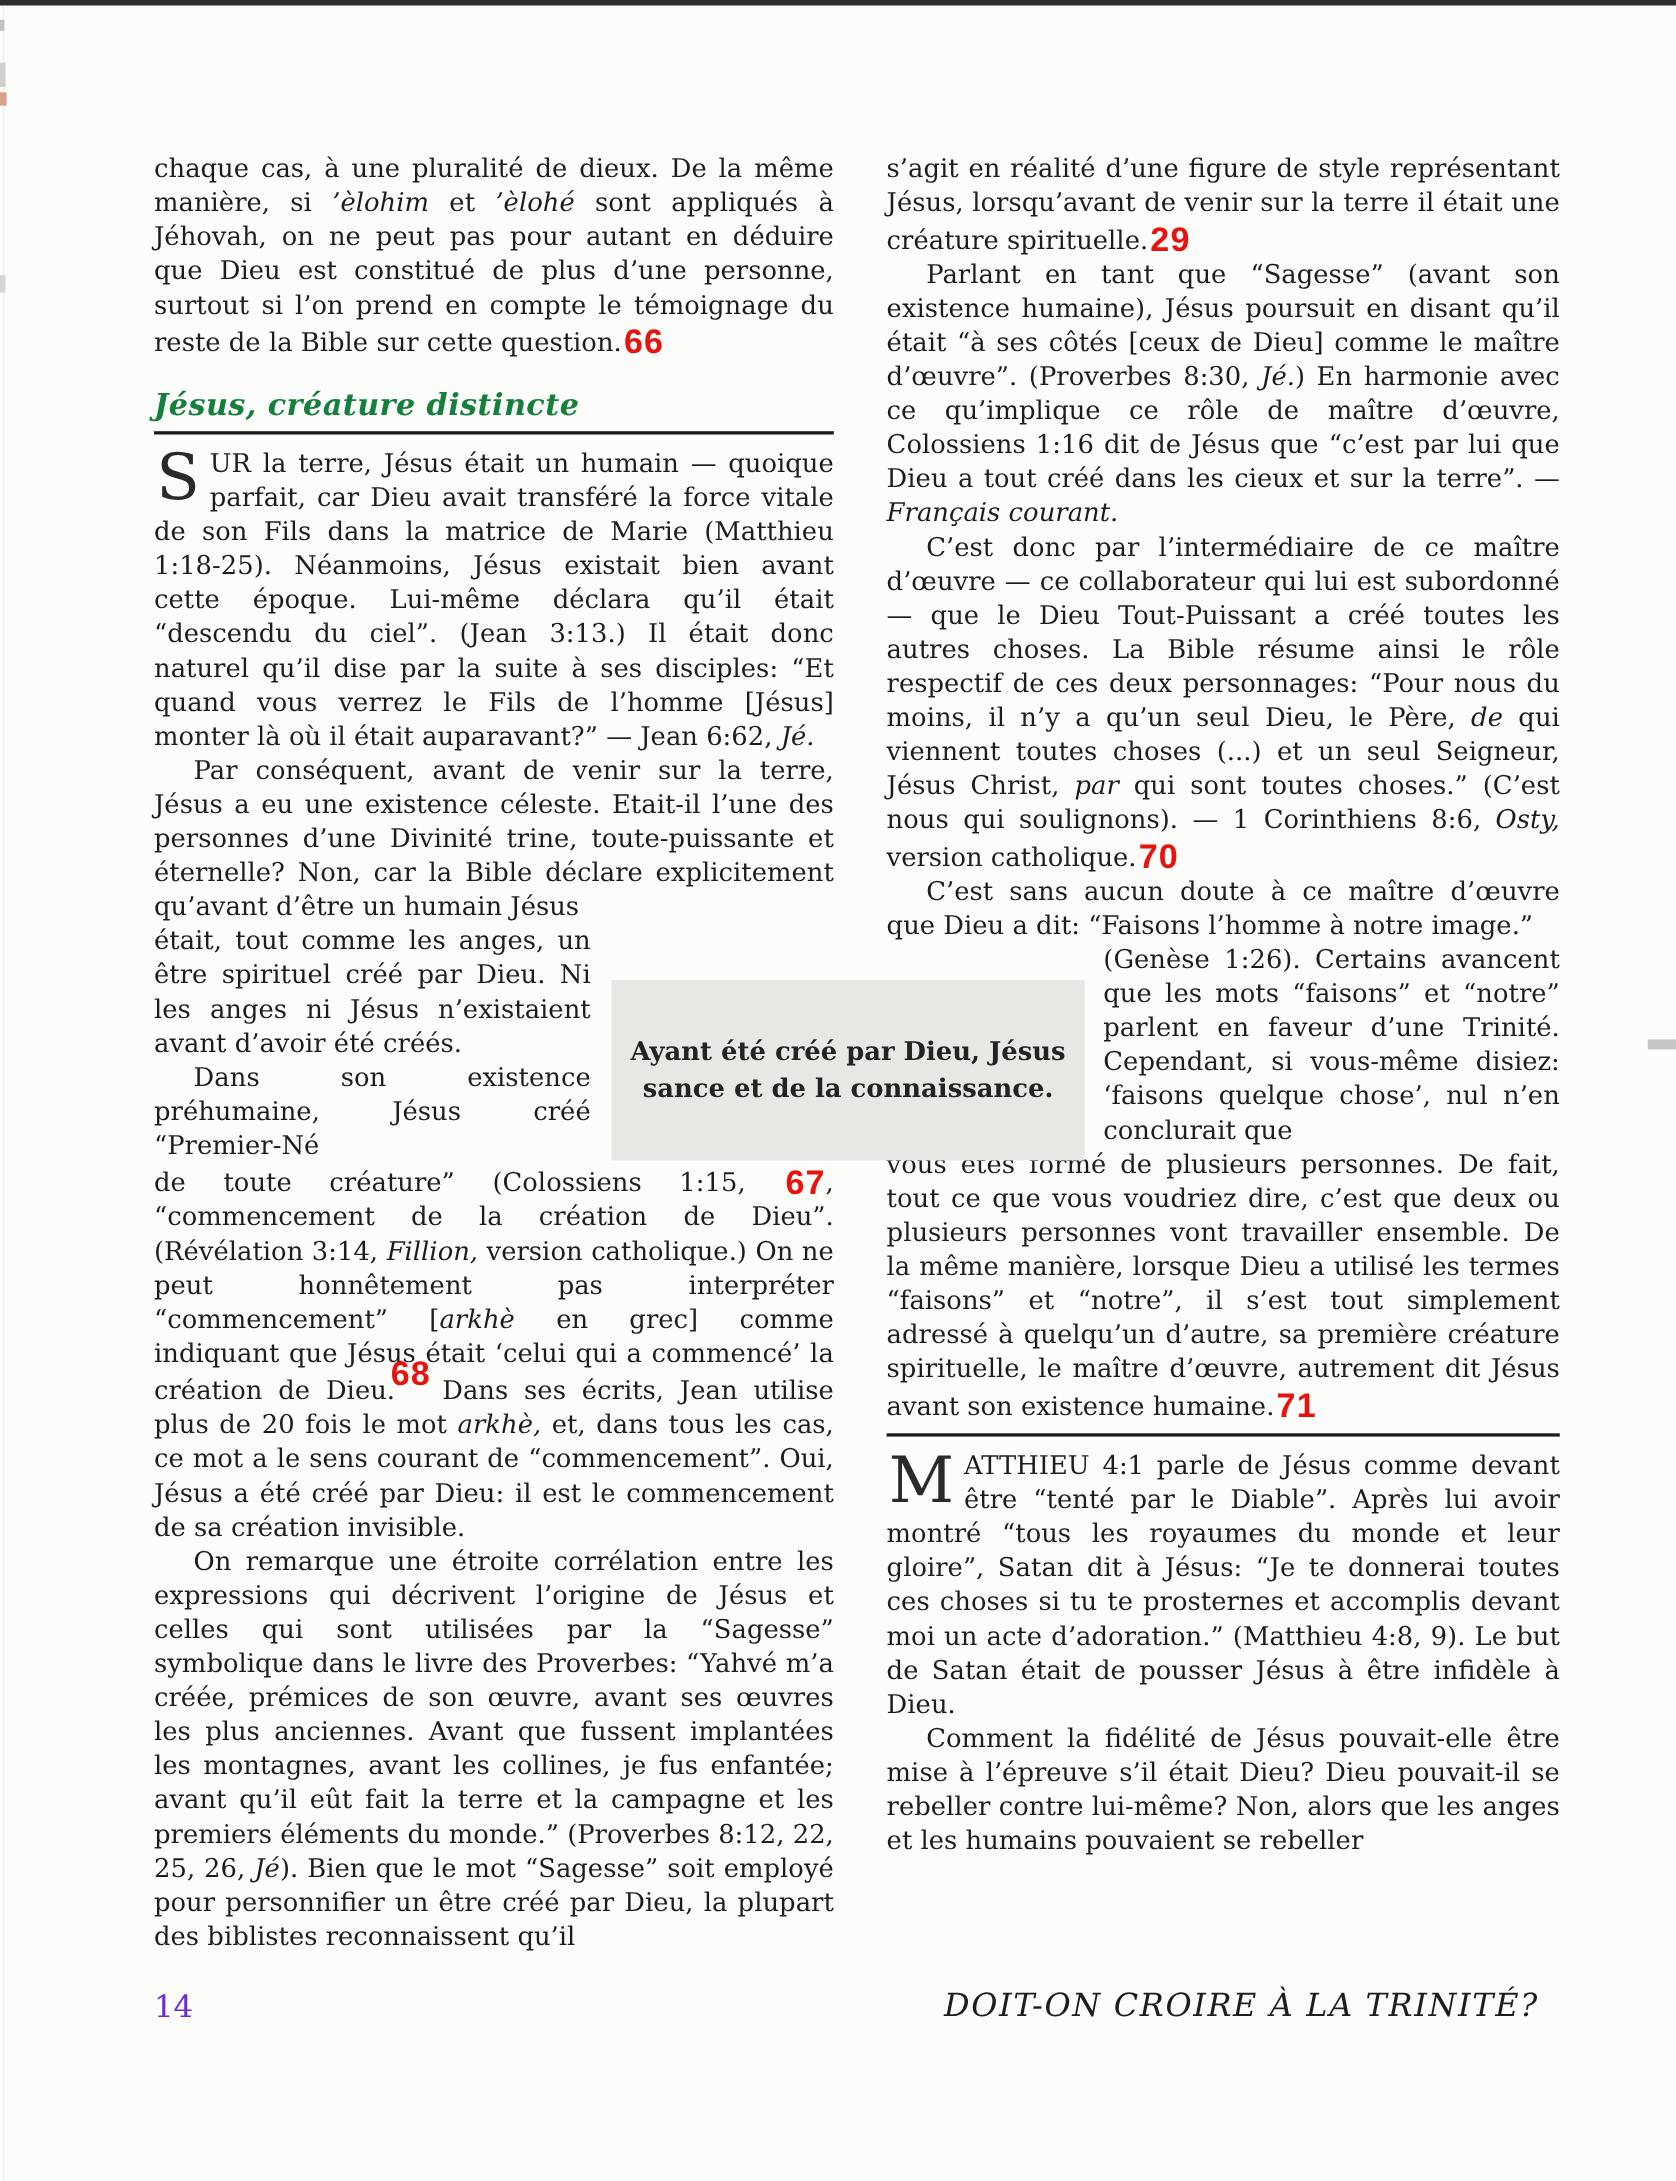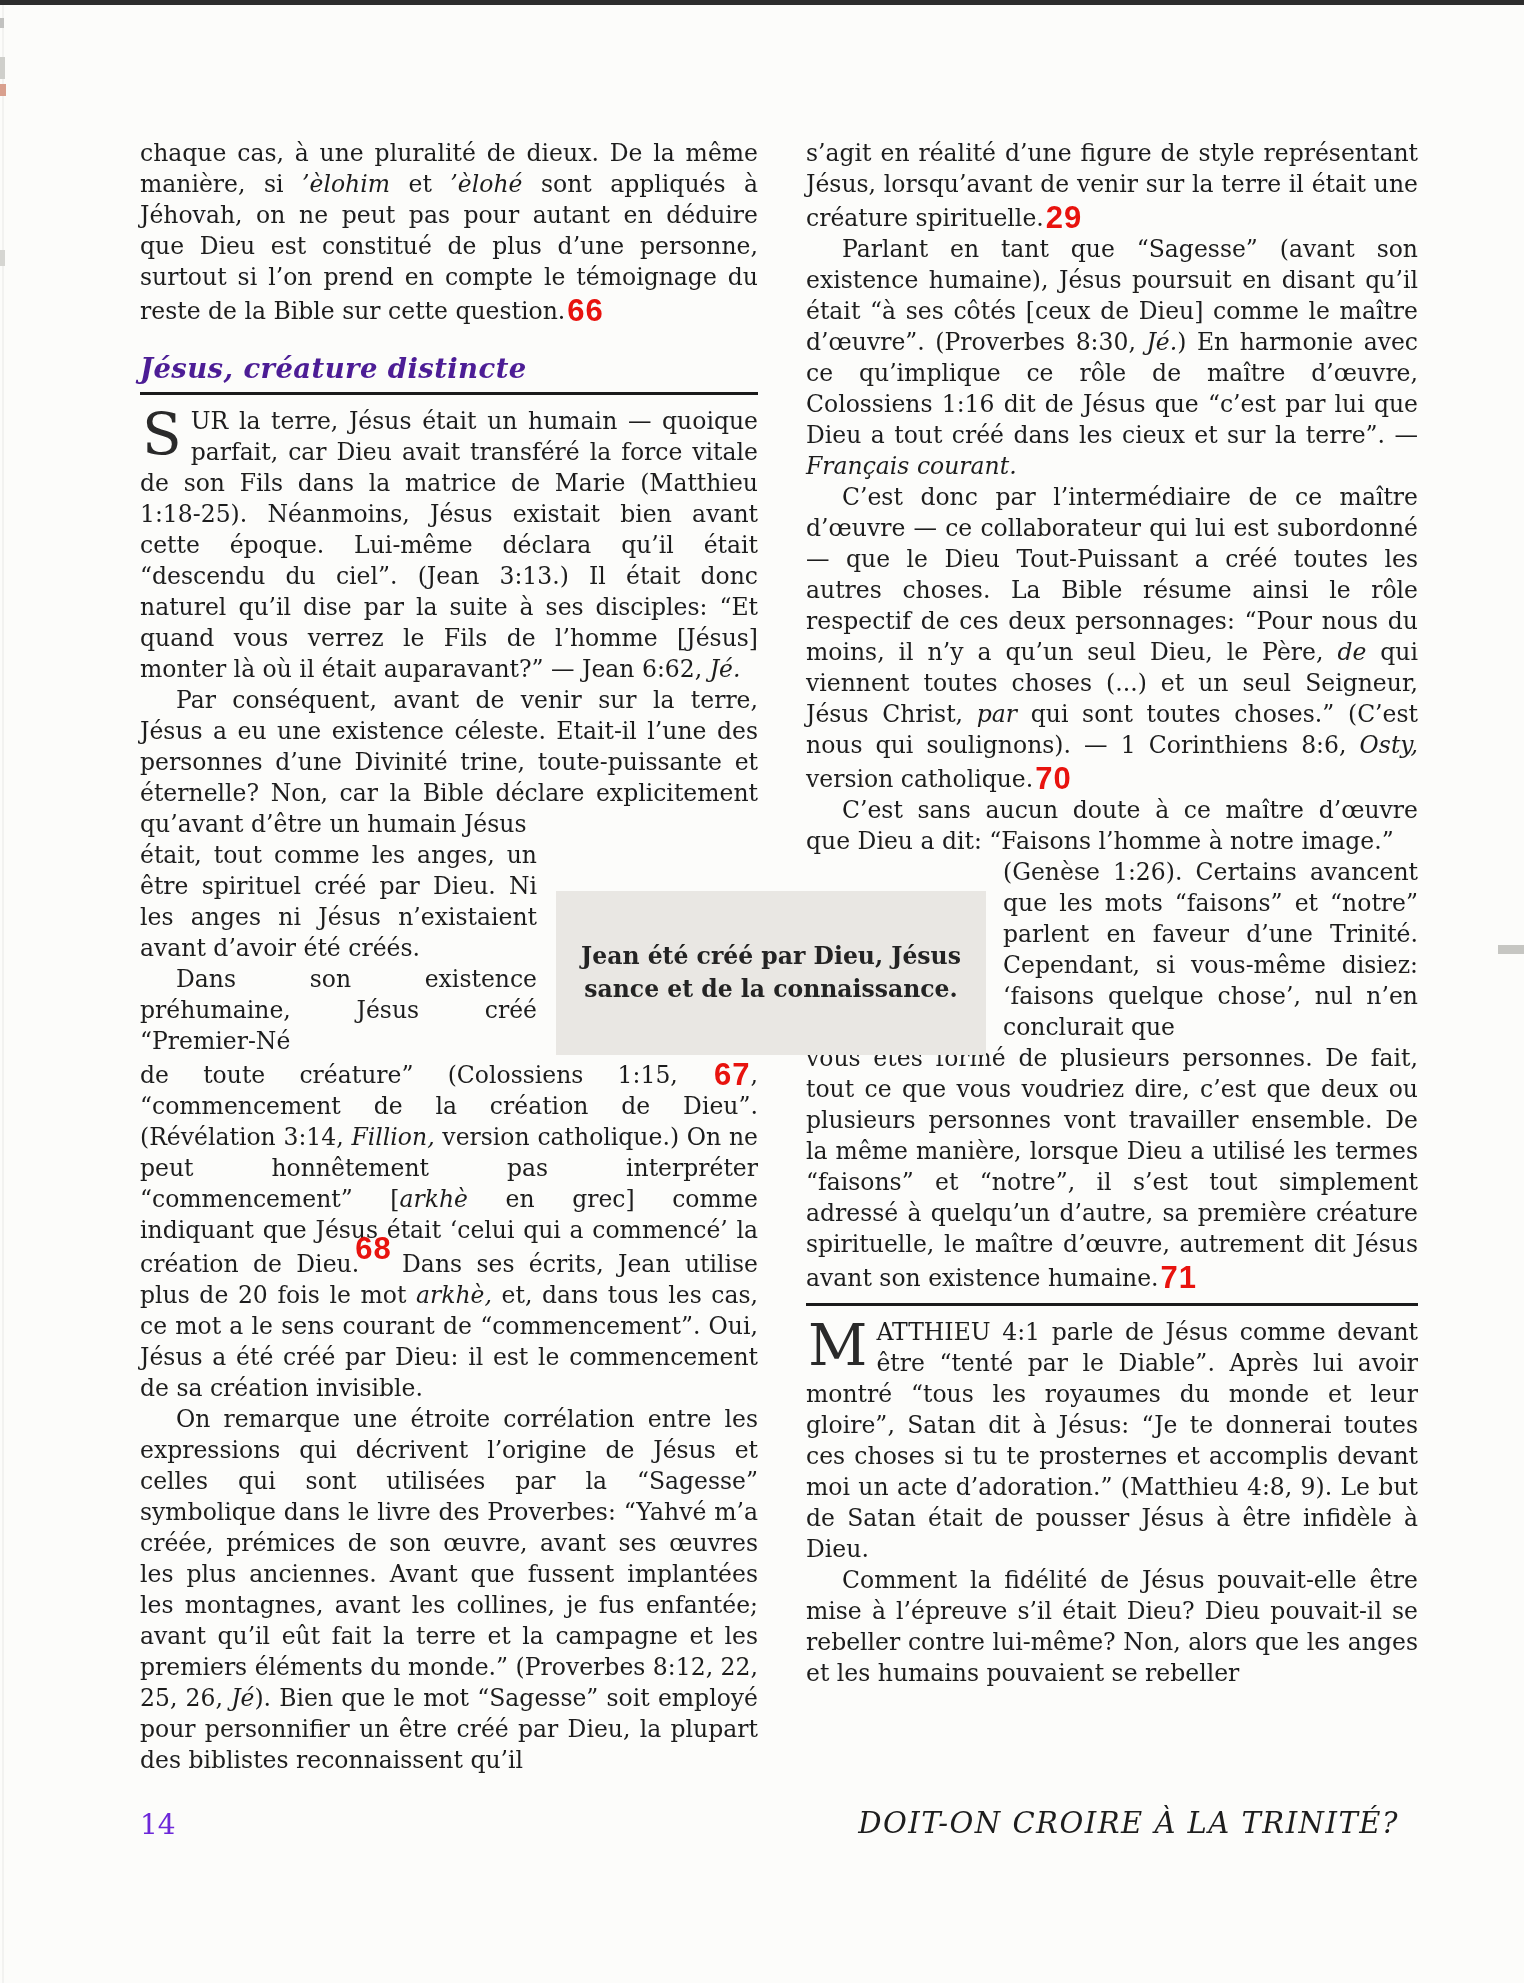--- a/index.html
+++ b/index.html
@@ -36,21 +36,21 @@
   p.narrow-r{margin-right:221px;}
   p.narrow-l{margin-left:197px;}
 
   h2.subhead{
     margin:26px 0 0 0;
     font-size:27.5px;
     line-height:30px;
     font-style:italic;
     font-weight:bold;
     letter-spacing:0.4px;
-    color:#4c1d95;
+    color:#15803d;
   }
   .rule{border:0;border-top:3px solid #1b1b1b;margin:9px 0 11px 0;height:0;}
 
   .dropcap{
     float:left;
     font-size:58px;
     line-height:47px;
     padding:5px 9px 0 2px;
     color:#2a2a2a;
   }
@@ -135,18 +135,18 @@
   <p class="body"><span>vous êtes formé de plusieurs personnes. De fait, tout ce que vous voudriez dire, c’est que deux ou plusieurs personnes vont travailler ensemble. De la même manière, lorsque Dieu a utilisé les termes “faisons” et “notre”, il s’est tout simplement adressé à quelqu’un d’autre, sa première créature spirituelle, le maître d’œuvre, autrement dit Jésus avant son existence humaine.</span><span class="run-m">71</span></p>
 
   <div class="rule"></div>
 
   <p class="body"><span class="dropcap">M</span><span><span>ATTHIEU 4:1 parle de Jésus comme devant être “tenté par le Diable”. Après lui avoir montré “tous les royaumes du monde et leur gloire”, Satan dit à Jésus: “Je te donnerai toutes ces choses si tu te prosternes et accomplis devant moi un acte d’adoration.” (Matthieu 4:8, 9). Le but de Satan était de pousser Jésus à être infidèle à Dieu.</span></span></p>
 
   <p class="body indent"><span>Comment la fidélité de Jésus pouvait-elle être mise à l’épreuve s’il était Dieu? Dieu pouvait-il se rebeller contre lui-même? Non, alors que les anges et les humains pouvaient se rebeller</span></p>
 </div>
 
 <div class="pullquote">
-    <div class="ql">Jean été créé par Dieu, Jésus</div>
+    <div class="ql">Ayant été créé par Dieu, Jésus</div>
     <div class="ql">sance et de la connaissance.</div>
   </div>
 
 <div class="page-number">14</div>
 <div class="running-title">DOIT-ON CROIRE À LA TRINITÉ?</div>
 
 </body></html>

